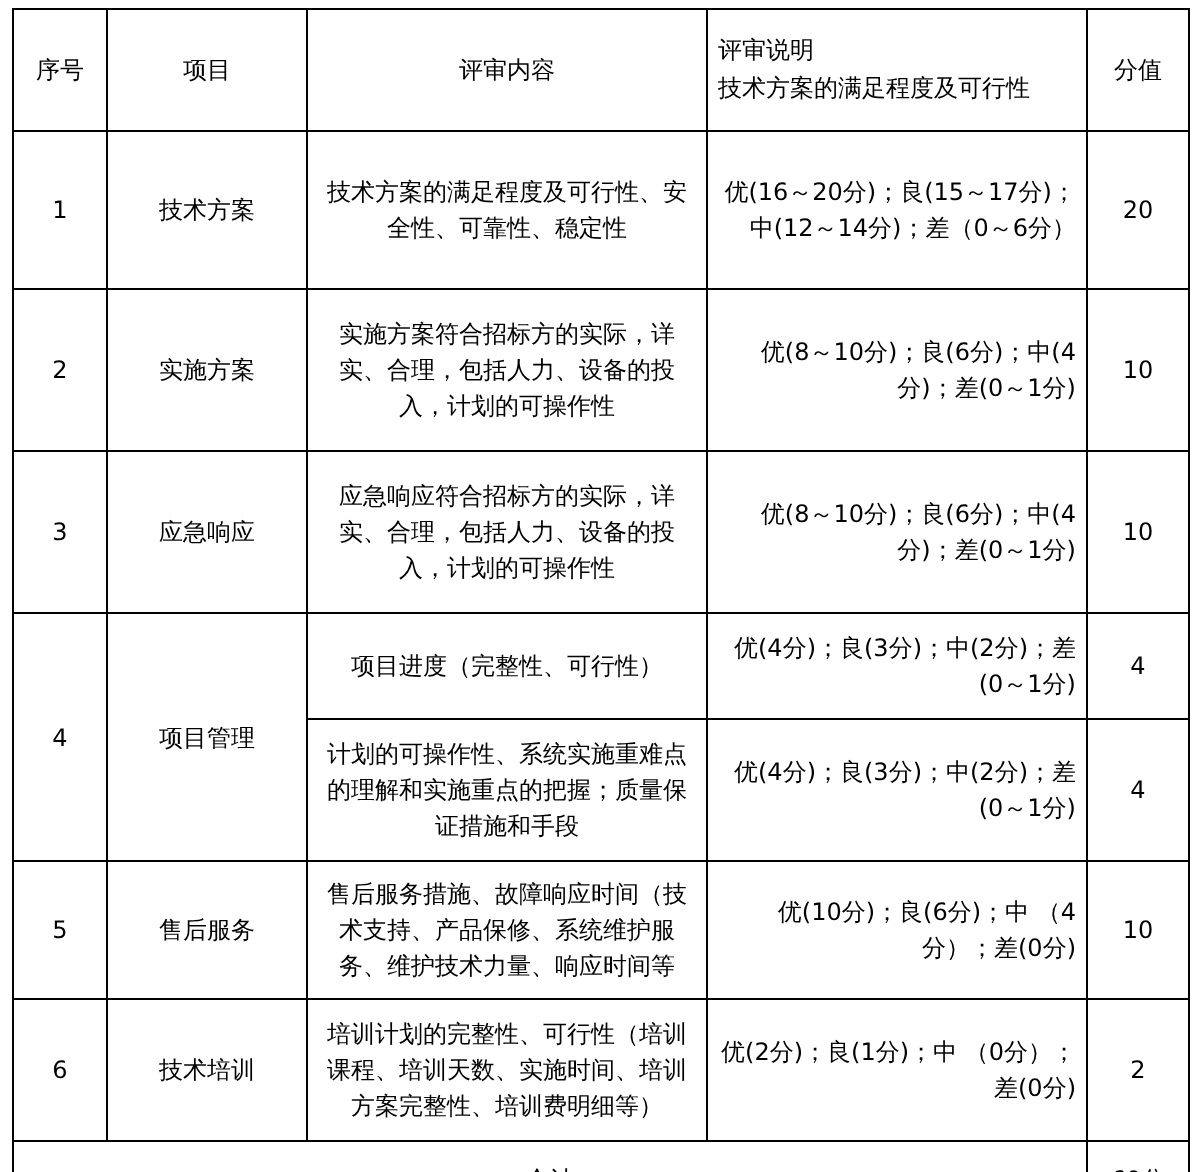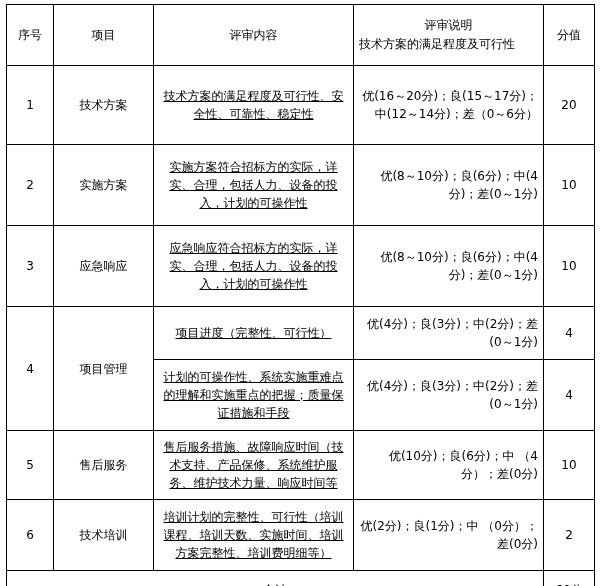--- a/index.html
+++ b/index.html
@@ -47,34 +47,33 @@
     font-size: 13px;
     height: 52px;
     padding: 3px 4px;
   }
   .hdr .expl-cell {
     text-align: left;
     line-height: 1.45;
   }
   .hdr .expl-title {
     display: block;
-    text-align: center;
     margin-bottom: 1px;
   }
   .hdr .expl-sub {
     display: block;
     text-align: left;
   }
   .hdr .score-head {
     line-height: 1.25;
   }
 
   .no-cell   { text-align: center; font-size: 12px; }
   .item-cell { text-align: center; font-size: 13px; }
-  .desc-cell { text-align: center; font-size: 12px; line-height: 1.55; text-decoration: underline; }
+  .desc-cell { text-align: center; font-size: 12px; line-height: 1.55; }
   .desc-cell.left { text-align: center; }
   .expl-cell-body { text-align: right; font-size: 12px; line-height: 1.55; }
   .score-cell { text-align: center; font-size: 12px; }
 
   .total-row td {
     text-align: center;
     height: 30px;
     font-size: 13px;
   }
   .total-score {

